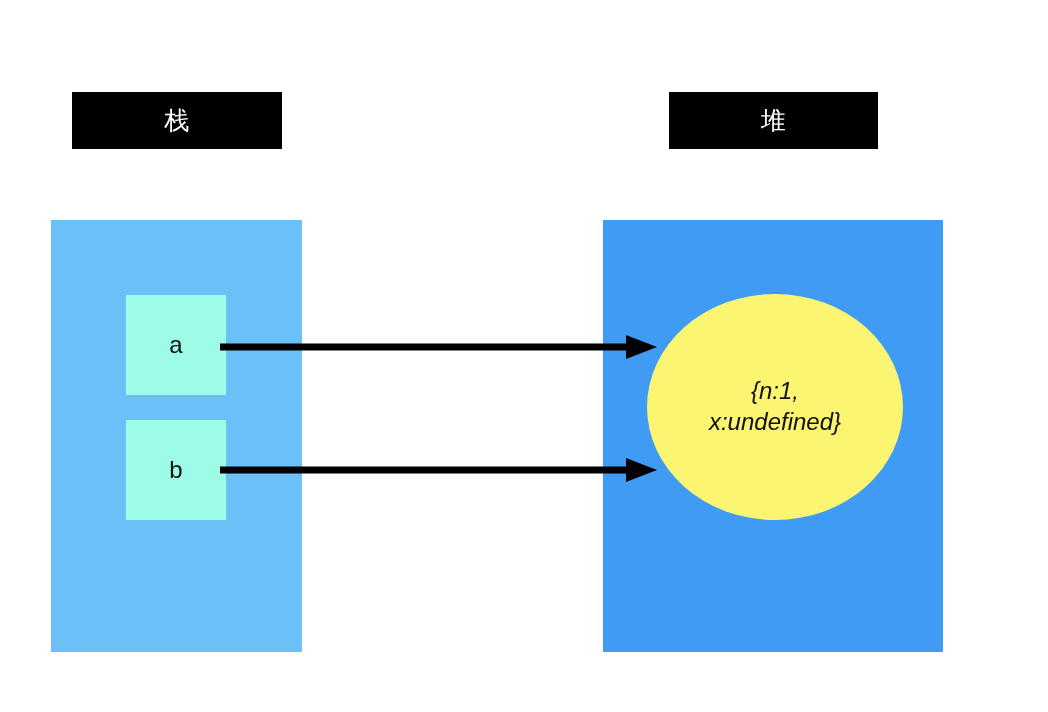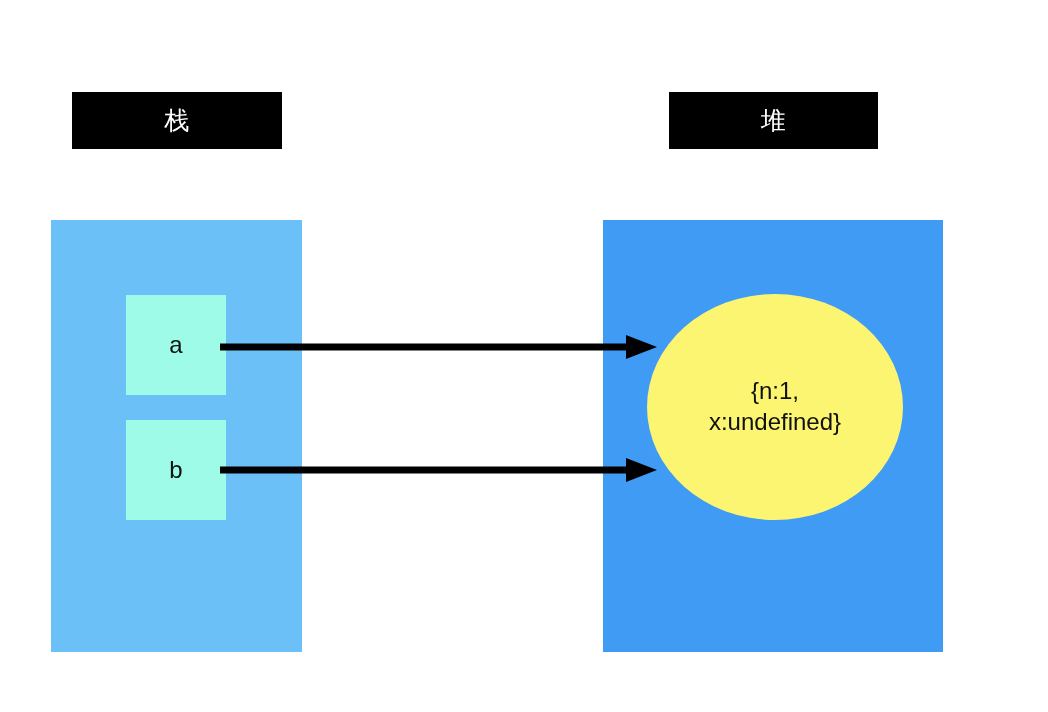--- a/index.html
+++ b/index.html
@@ -100,20 +100,21 @@
     align-items: center;
     justify-content: center;
     user-select: none;
   }
   #heap-object .obj-line {
     font-size: 24px;
     color: #111111;
     line-height: 1.28;
     text-align: center;
     white-space: pre;
+    font-style: italic;
   }
   
   .ref-arrow {
     position: absolute;
     overflow: visible;
   }
   #arrow-a { left: 220px; top: 330px; width: 440px; height: 36px; }
   #arrow-b { left: 220px; top: 453px; width: 440px; height: 36px; }
 </style>
 </head>

